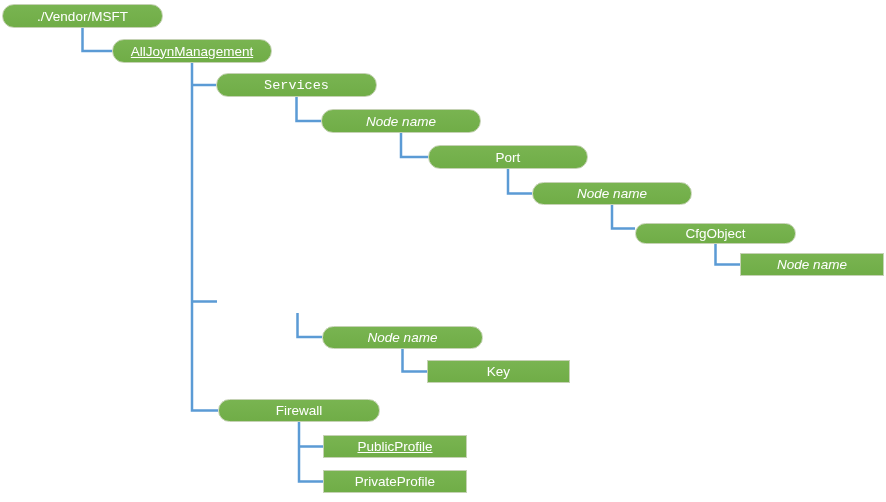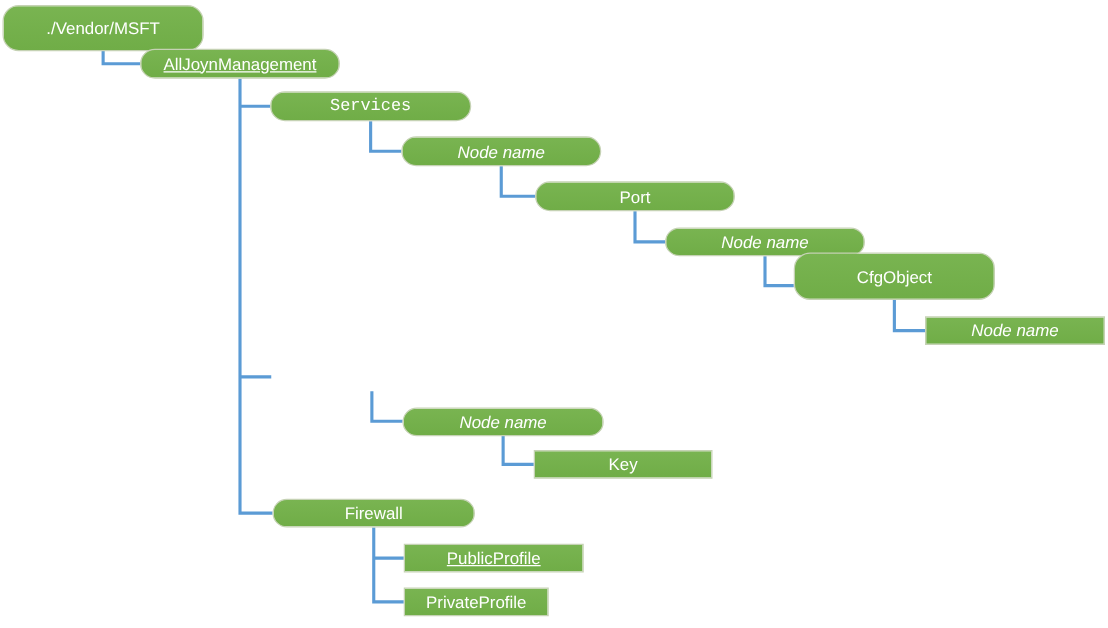--- a/index.html
+++ b/index.html
@@ -35,34 +35,34 @@
     font-size:13.5px;
     display:flex;
     align-items:center;
     justify-content:center;
     white-space:nowrap;
   }
   .pill{border-radius:13px;}
   .rect{border-radius:0;}
   .italic{font-style:italic;}
   
-  .n0 {left:2px;  top:4px;   width:161px;height:37px;}
+  .n0 {left:2px;  top:4px;   width:161px;height:24px;}
   .n1 {left:112px;top:39px;  width:160px;height:24px;text-decoration:underline;}
   .n2 {left:216px;top:73px;  width:161px;height:24px;font-family:Liberation Mono, monospace;}
   .n3 {left:321px;top:109px; width:160px;height:24px;}
   .n4 {left:428px;top:145px; width:160px;height:24px;}
   .n5 {left:532px;top:182px; width:160px;height:23px;}
-  .n6 {left:635px;top:202px; width:161px;height:38px;}
+  .n6 {left:635px;top:223px; width:161px;height:21px;}
   .n7 {left:740px;top:253px; width:144px;height:23px;}
   .n8 {left:217px;top:290px; width:161px;height:23px;}
   .n9 {left:322px;top:326px; width:161px;height:23px;}
   .n10{left:427px;top:360px; width:143px;height:23px;}
   .n11{left:218px;top:399px; width:162px;height:23px;}
   .n12{left:323px;top:435px; width:144px;height:23px;text-decoration:underline;}
-  .n13{left:323px;top:470px; width:116px;height:23px;}
+  .n13{left:323px;top:470px; width:144px;height:23px;}
 </style>
 </head>
 <body>
 
 <div class="canvas">
 
   <svg id="connectors" viewBox="0 0 886 502" xmlns="http://www.w3.org/2000/svg">
     <path d="M82.5 28 V51 H112"></path>
     <path d="M192 63 V410.5 H218 M192 85 H216 M192 301.5 H217"></path>
     <path d="M296.5 97 V121 H321"></path>

